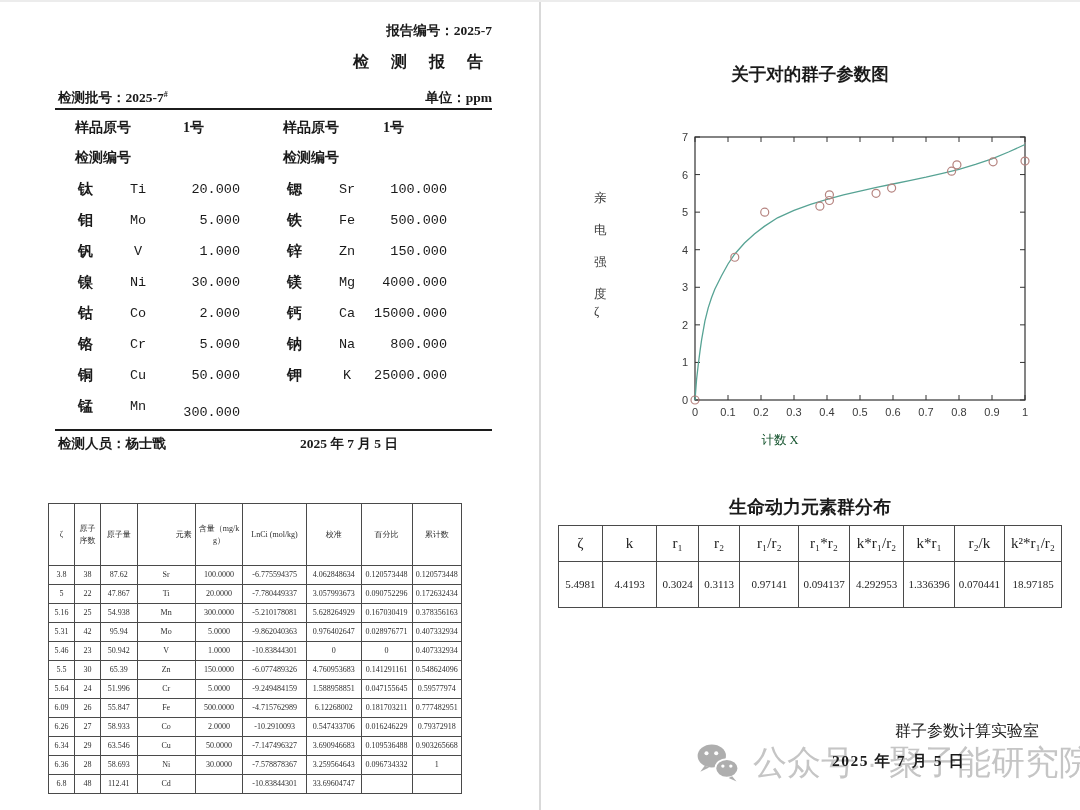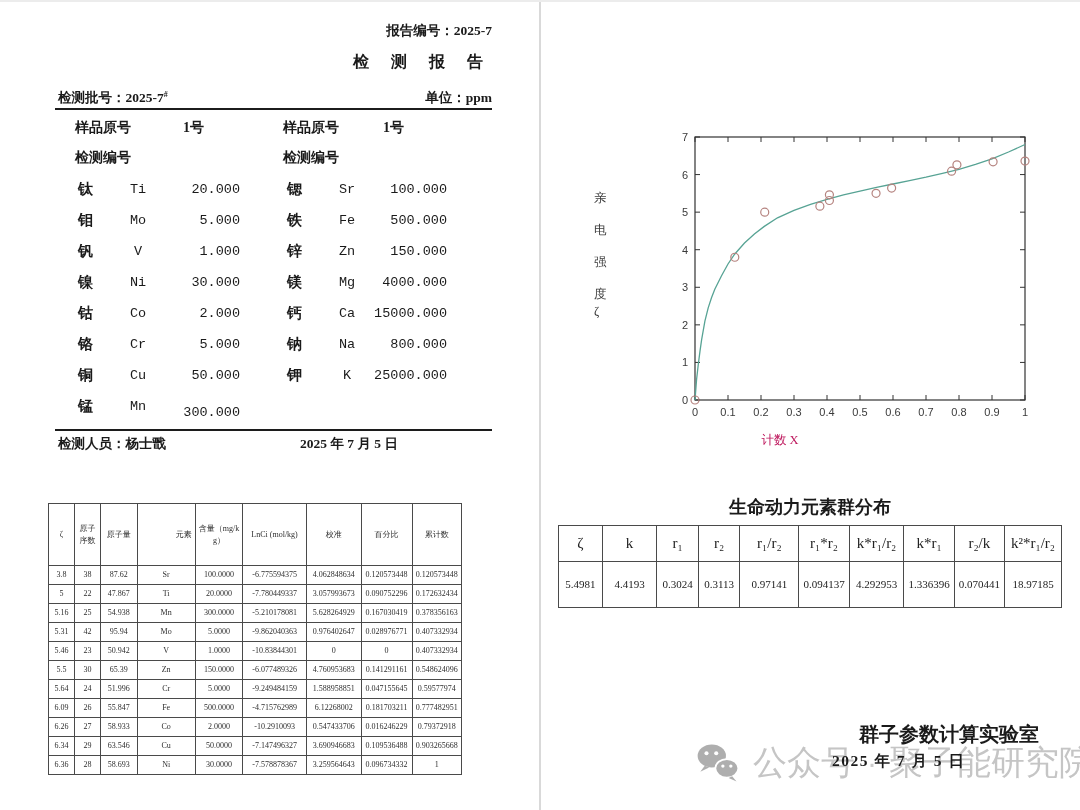--- a/index.html
+++ b/index.html
@@ -32,28 +32,28 @@
       padding:1px;line-height:1.4;font-weight:normal;overflow:hidden;}
   table.data-tbl thead tr{height:62px;}
   table.data-tbl thead th{word-break:break-all;}
   table.data-tbl tbody tr{height:19px;}
 
   
   .chart-title{position:absolute;top:60px;left:560px;width:500px;text-align:center;font-size:17.5px;font-weight:bold;}
   .ylab{position:absolute;left:594px;top:188px;width:16px;font-size:12.5px;color:#3c3c3c;}
   .ylab span{position:absolute;left:0;}
   .chart-wrap{position:absolute;left:640px;top:122px;width:420px;height:315px;}
-  .xlab{position:absolute;left:700px;top:430px;width:160px;text-align:center;font-size:12.5px;color:#be185d;}
+  .xlab{position:absolute;left:700px;top:430px;width:160px;text-align:center;font-size:12.5px;color:#14532d;}
   .dist-title{position:absolute;top:493px;left:560px;width:500px;text-align:center;font-size:18px;font-weight:bold;}
   table.param-tbl{position:absolute;left:558px;top:523px;width:504px;border-collapse:collapse;table-layout:fixed;color:#222;}
   table.param-tbl th,table.param-tbl td{border:1px solid #4a4a4a;text-align:center;vertical-align:middle;
       padding:2px 3px;font-weight:normal;line-height:1.25;word-break:break-all;}
   table.param-tbl thead tr{height:36px;font-size:15px;}
   table.param-tbl tbody tr{height:46px;font-size:11px;}
-  .lab-line{position:absolute;top:719px;right:41px;font-size:20px;font-weight:bold;z-index:3;}
+  .lab-line{position:absolute;top:719px;right:41px;font-size:16px;font-weight:normal;z-index:3;}
   .right-date{position:absolute;top:749px;left:832px;font-size:15.5px;font-weight:bold;letter-spacing:1.5px;z-index:3;}
   .watermark{position:absolute;left:695px;top:738px;display:flex;align-items:center;gap:12px;z-index:1;
       color:#c5c5c5;font-size:34px;font-family:"Liberation Sans","DejaVu Sans",sans-serif;white-space:nowrap;}
   .watermark .dot{font-size:30px;color:#cccccc;}
 </style>
 </head>
 <body>
 
 <div class="canvas">
 
@@ -272,23 +272,35 @@
           <td>6.36</td>
           <td>28</td>
           <td>58.693</td>
           <td>Ni</td>
           <td>30.0000</td>
           <td>-7.578878367</td>
           <td>3.259564643</td>
           <td>0.096734332</td>
           <td>1</td>
         </tr>
+        <tr>
+          <td>6.8</td>
+          <td>48</td>
+          <td>112.41</td>
+          <td>Cd</td>
+          <td></td>
+          <td>-10.83844301</td>
+          <td>33.69604747</td>
+          <td></td>
+          <td></td>
+        </tr>
       </tbody>
   </table>
 
+  <div class="chart-title">关于对的群子参数图</div>
 
   <div class="ylab">
       <span style="top: 0px;">亲</span>
       <span style="top: 32px;">电</span>
       <span style="top: 64px;">强</span>
       <span style="top: 96px;">度</span>
       <span style="top: 114px;">ζ</span>
     </div>
 
   <div class="chart-wrap"><svg width="420" height="315" viewBox="0 0 420 315">

